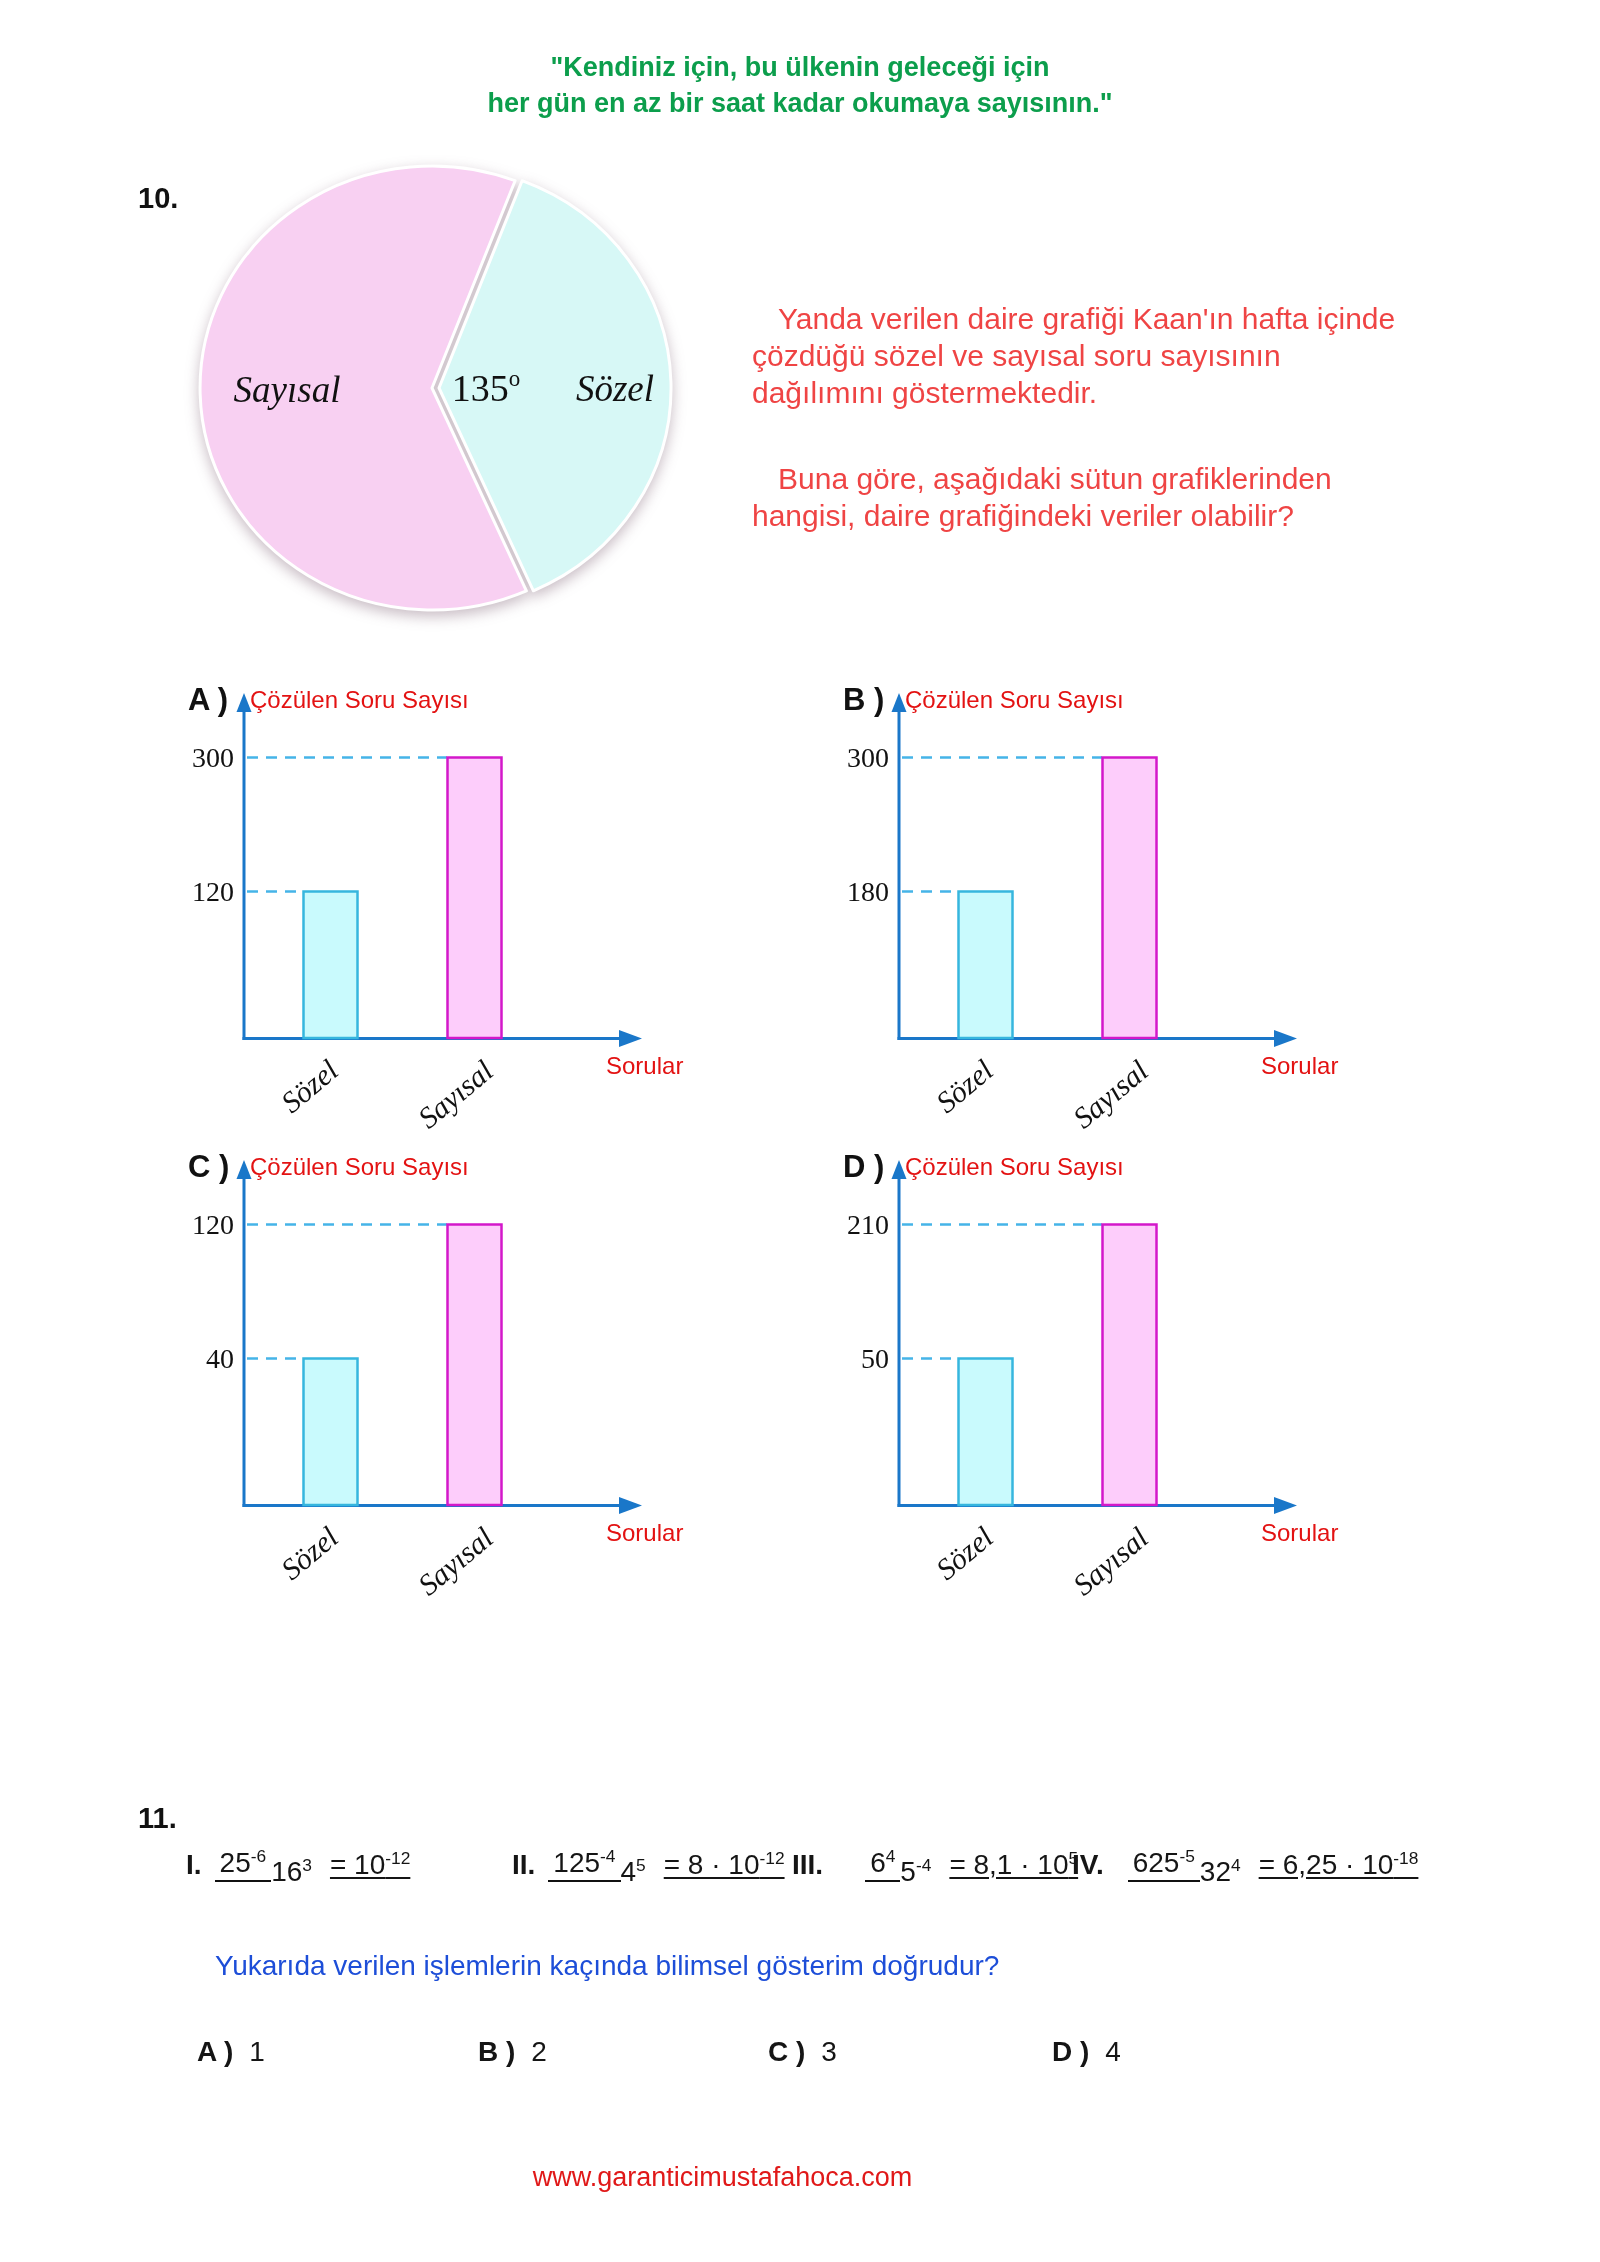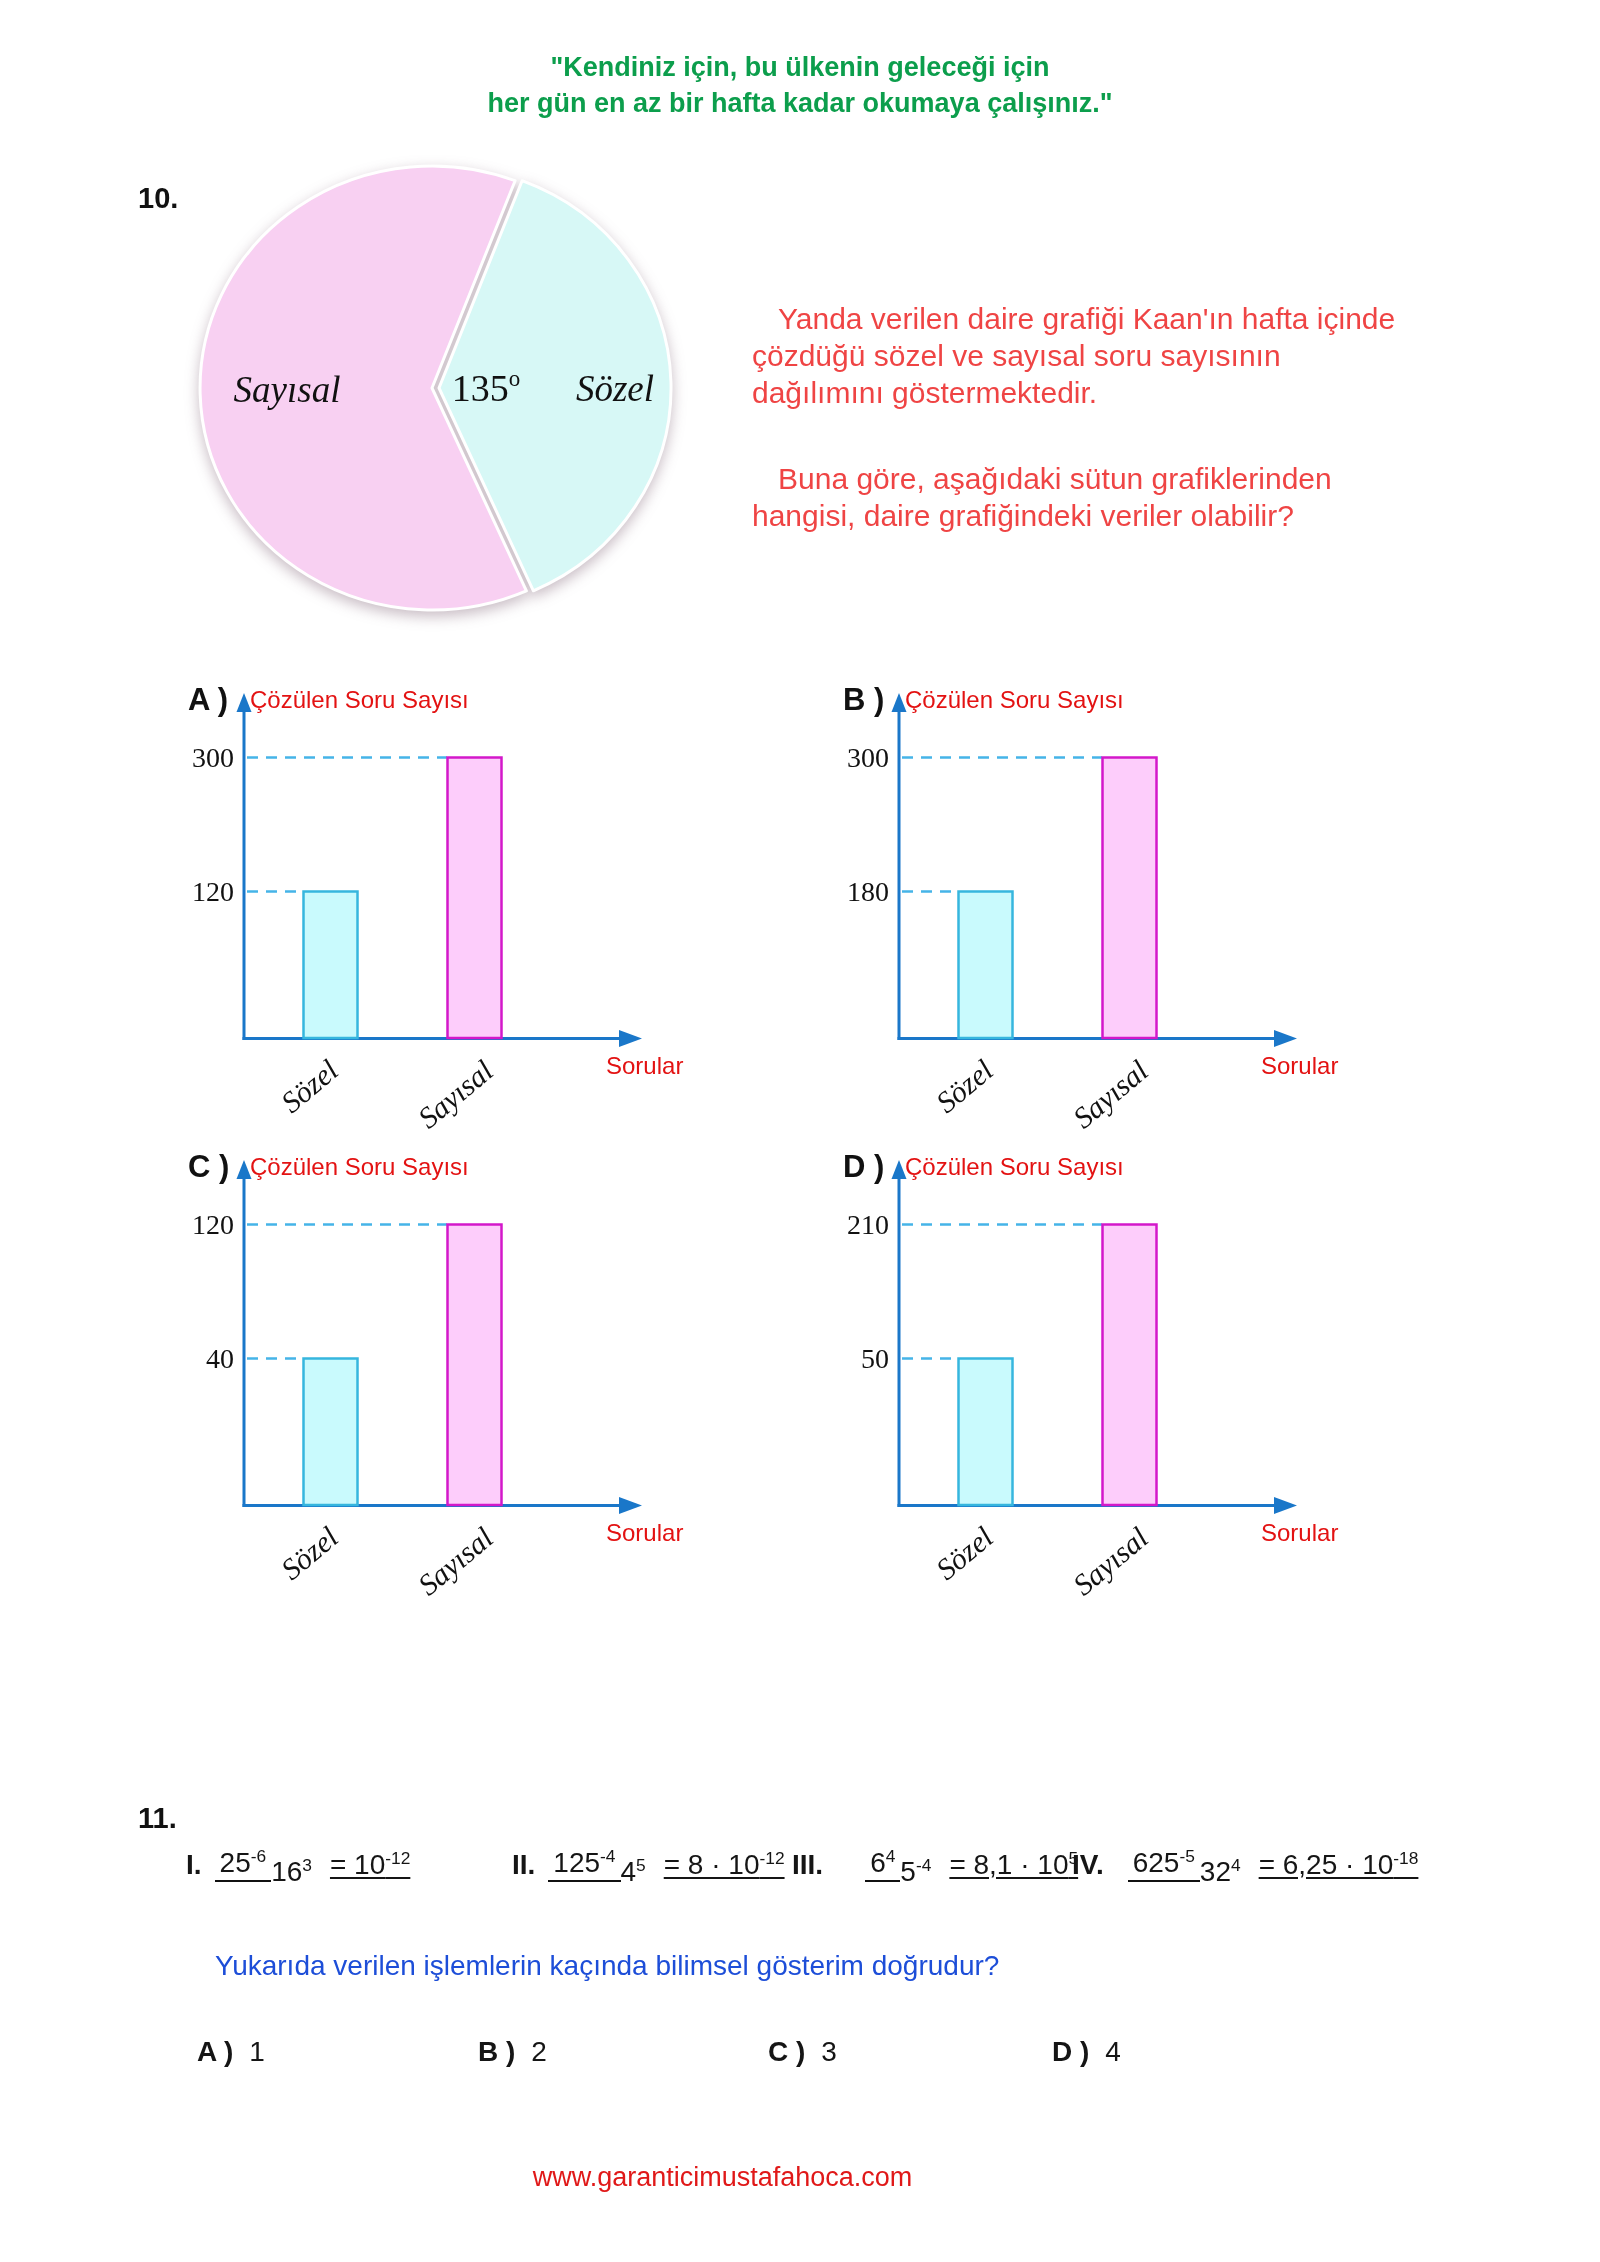--- a/index.html
+++ b/index.html
@@ -35,21 +35,21 @@
   .choice{position:absolute;display:flex;align-items:baseline;font-size:28px;}
   .choice .clabel{font-weight:bold;margin-right:16px;}
   .footer{left:0;top:2162px;width:1445px;text-align:center;
     color:#e01818;font-size:27px;}
 </style>
 </head>
 <body>
 
 <div class="abs header">
   <div>"Kendiniz için, bu ülkenin geleceği için</div>
-  <div>her gün en az bir hafta kadar okumaya çalışınız."</div>
+  <div>her gün en az bir saat kadar okumaya sayısının."</div>
 </div>
 
 <div class="abs qnum" style="left:138px;top:182px;">10.</div>
 
 <svg class="abs" style="left:175px;top:155px;" width="520" height="480" viewBox="0 0 520 480">
   <g style="filter:drop-shadow(0px 5px 7px rgba(110,80,100,0.38));">
 
     <path d="M 257 233 L 351.4 435.8 A 232 222 0 1 1 340.1 25.7 Z" fill="#f8d0f2" stroke="#ffffff" stroke-width="3" stroke-linejoin="round"></path>
 
     <path d="M 257 233 L 340.1 25.7 A 232 222 0 0 1 351.4 435.8 Z" fill="#d7f8f6" stroke="#ffffff" stroke-width="3" stroke-linejoin="round" transform="translate(7 0)"></path>

